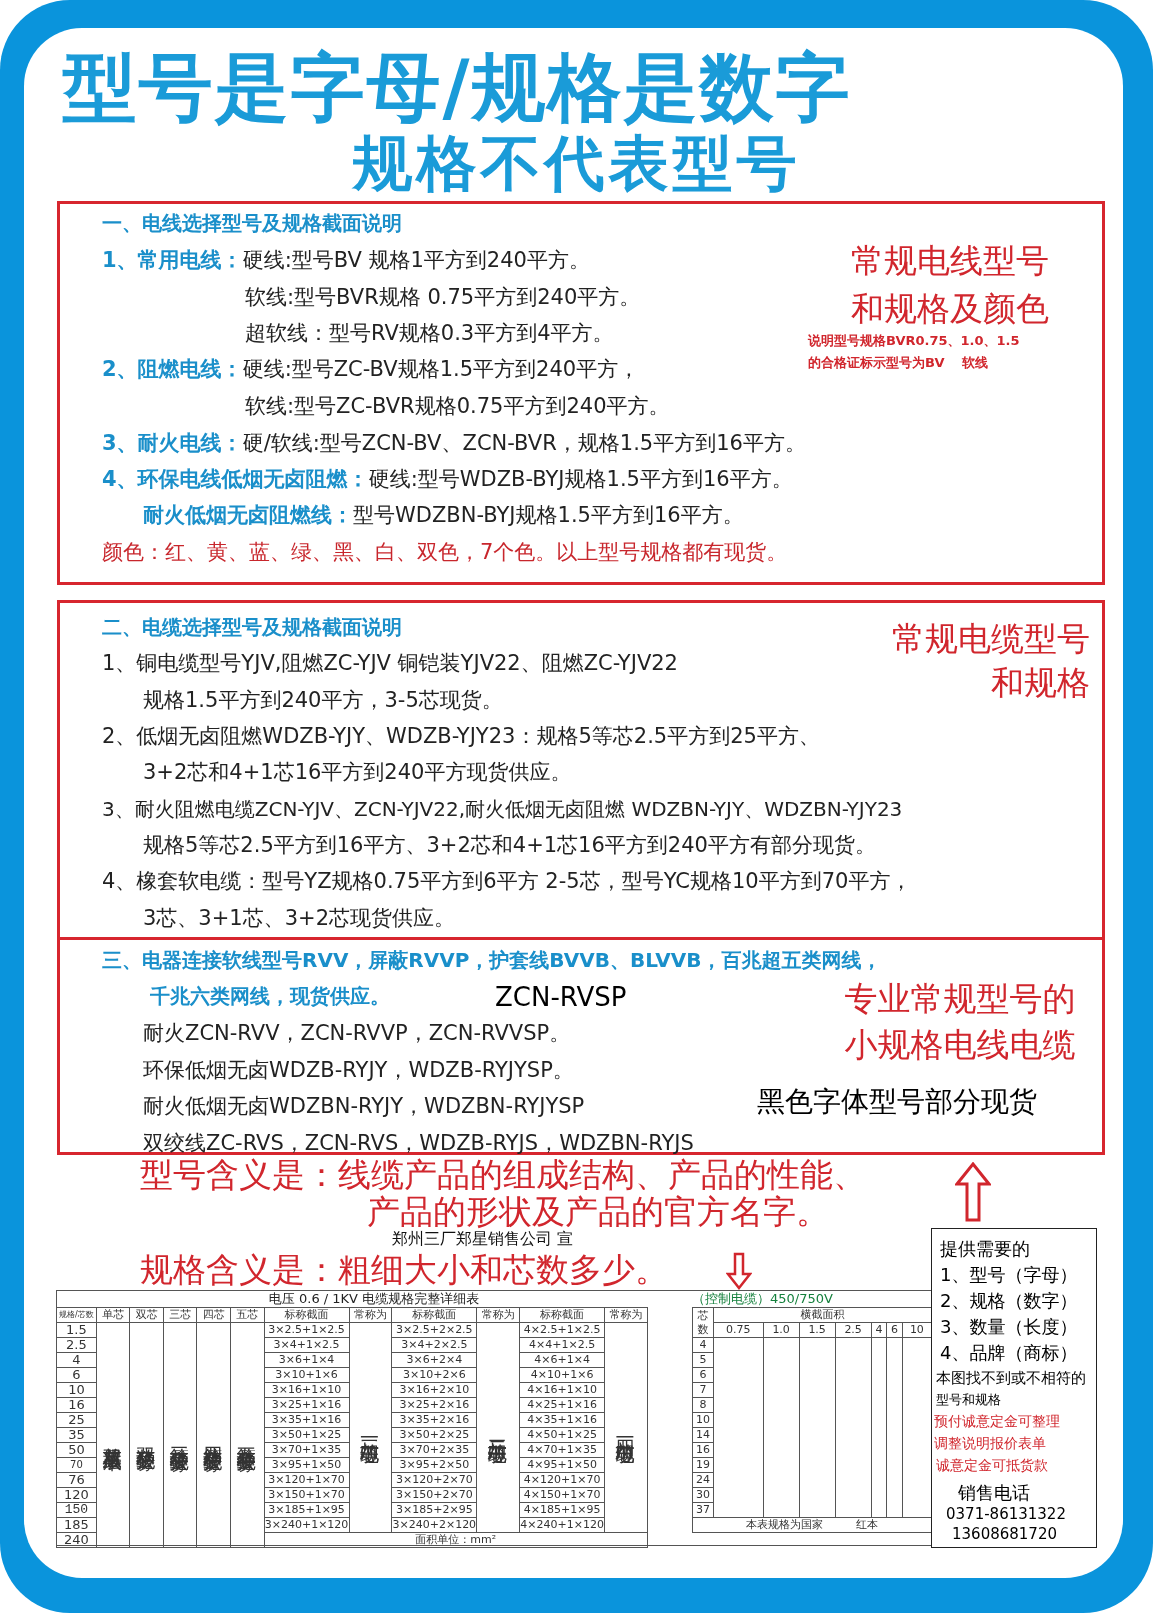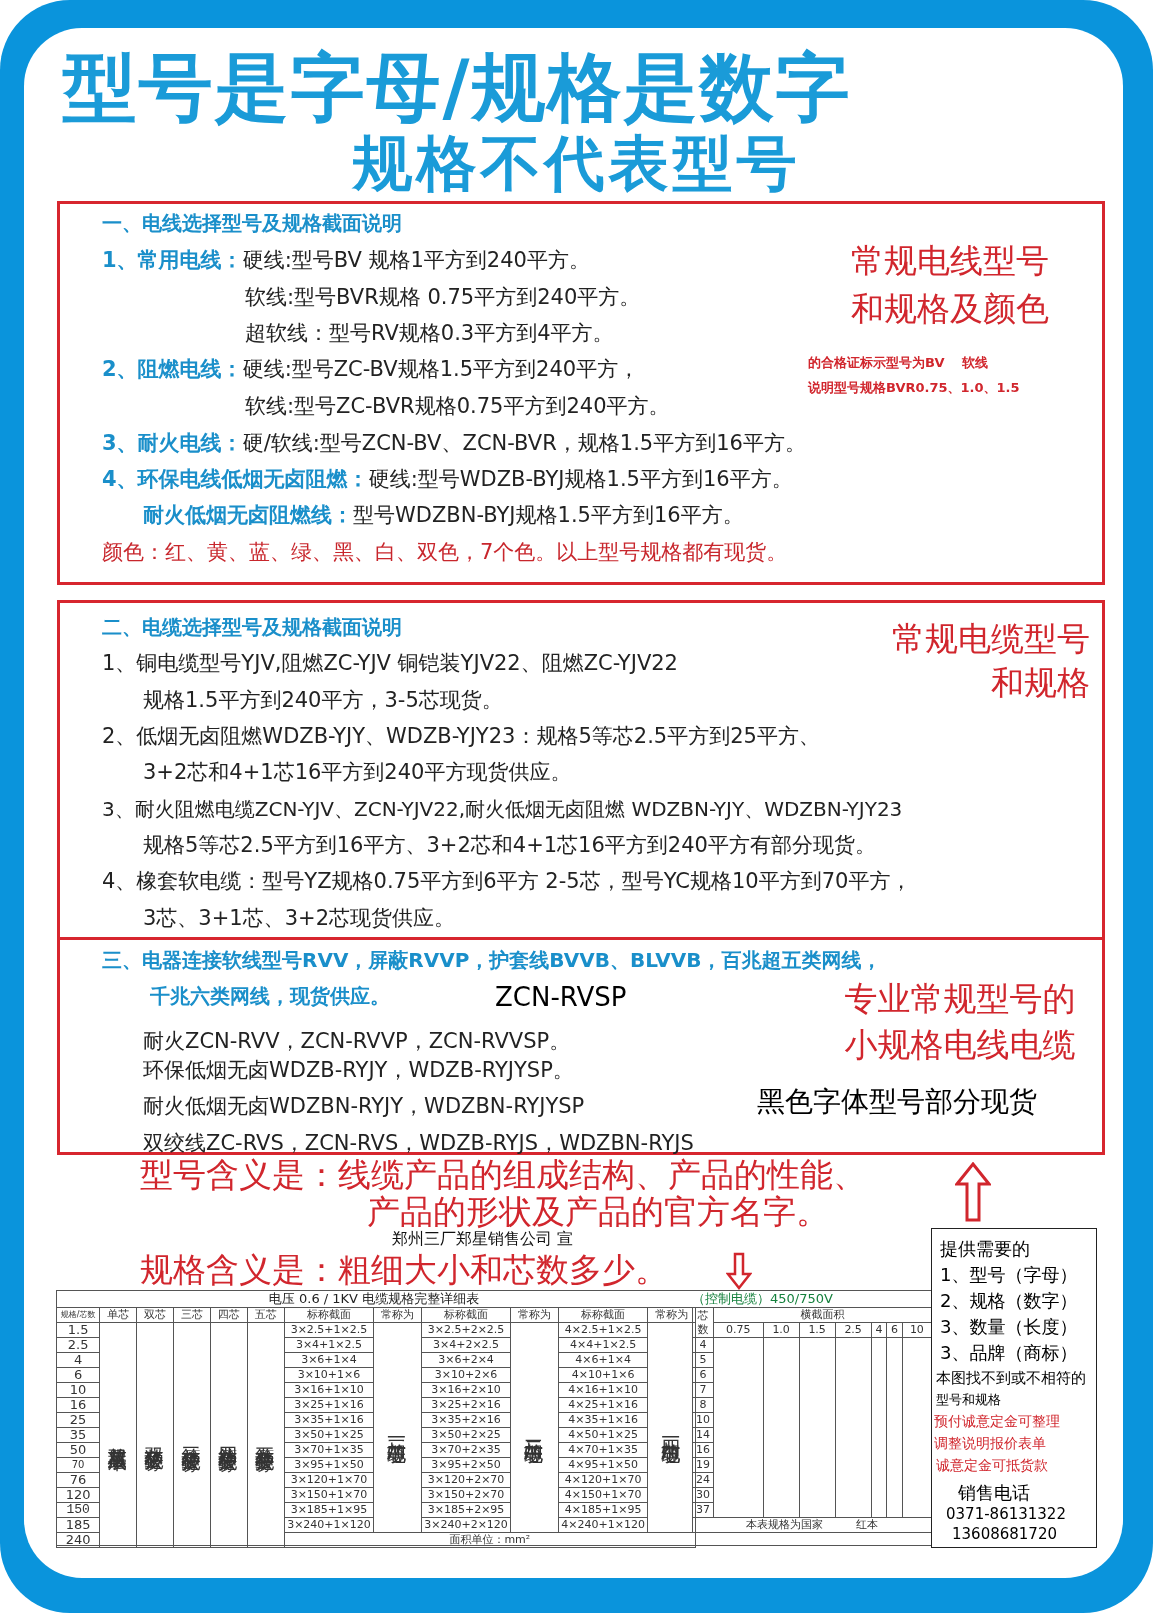--- a/index.html
+++ b/index.html
@@ -38,41 +38,41 @@
 <div class="line" style="left:245px;top:282px;">软线:型号BVR规格 0.75平方到240平方。</div>
 <div class="line" style="left:245px;top:318px;">超软线：型号RV规格0.3平方到4平方。</div>
 <div class="line" style="left:102px;top:354px;"><span class="blue">2、阻燃电线：</span><span>硬线:型号ZC-BV规格1.5平方到240平方，</span></div>
 <div class="line" style="left:245px;top:391px;">软线:型号ZC-BVR规格0.75平方到240平方。</div>
 <div class="line" style="left:102px;top:428px;"><span class="blue">3、耐火电线：</span><span>硬/软线:型号ZCN-BV、ZCN-BVR，规格1.5平方到16平方。</span></div>
 <div class="line" style="left:102px;top:464px;"><span class="blue">4、环保电线低烟无卤阻燃：</span><span>硬线:型号WDZB-BYJ规格1.5平方到16平方。</span></div>
 <div class="line" style="left:143px;top:500px;"><span class="blue">耐火低烟无卤阻燃线：</span><span>型号WDZBN-BYJ规格1.5平方到16平方。</span></div>
 <div class="line redtxt" style="left:102px;top:537px;">颜色：红、黄、蓝、绿、黑、白、双色，7个色。以上型号规格都有现货。</div>
 <div class="bigred" style="left:810px;top:238px;width:280px;">常规电线型号</div>
 <div class="bigred" style="left:810px;top:286px;width:280px;">和规格及颜色</div>
-<div class="smallred" style="left:808px;top:330px;margin-top:47px;">说明型号规格BVR0.75、1.0、1.5</div>
+<div class="smallred" style="left:808px;top:330px;">说明型号规格BVR0.75、1.0、1.5</div>
 <div class="smallred" style="left:808px;top:352px;">的合格证标示型号为BV　 软线</div>
 
 <div class="redbox" style="left:57px;top:600px;width:1048px;height:340px;"></div>
 <div class="line blue head" style="left:102px;top:612px;">二、电缆选择型号及规格截面说明</div>
 <div class="line" style="left:102px;top:648px;">1、铜电缆型号YJV,阻燃ZC-YJV 铜铠装YJV22、阻燃ZC-YJV22</div>
 <div class="line" style="left:143px;top:685px;">规格1.5平方到240平方，3-5芯现货。</div>
 <div class="line" style="left:102px;top:721px;">2、低烟无卤阻燃WDZB-YJY、WDZB-YJY23：规格5等芯2.5平方到25平方、</div>
 <div class="line" style="left:143px;top:757px;">3+2芯和4+1芯16平方到240平方现货供应。</div>
 <div class="line" style="left:102px;top:794px;font-size:20px;">3、耐火阻燃电缆ZCN-YJV、ZCN-YJV22,耐火低烟无卤阻燃 WDZBN-YJY、WDZBN-YJY23</div>
 <div class="line" style="left:143px;top:830px;">规格5等芯2.5平方到16平方、3+2芯和4+1芯16平方到240平方有部分现货。</div>
 <div class="line" style="left:102px;top:866px;">4、橡套软电缆：型号YZ规格0.75平方到6平方 2-5芯，型号YC规格10平方到70平方，</div>
 <div class="line" style="left:143px;top:903px;">3芯、3+1芯、3+2芯现货供应。</div>
 <div class="bigred" style="left:860px;top:616px;width:230px;text-align:right;">常规电缆型号</div>
 <div class="bigred" style="left:860px;top:660px;width:230px;text-align:right;">和规格</div>
 
 <div class="redbox" style="left:57px;top:940px;width:1048px;height:215px;border-top:none;"></div>
 <div class="line blue head" style="left:102px;top:945px;">三、电器连接软线型号RVV，屏蔽RVVP，护套线BVVB、BLVVB，百兆超五类网线，</div>
 <div class="line blue head" style="left:150px;top:981px;">千兆六类网线，现货供应。</div>
 <div class="line" style="left:495px;top:982px;font-size:26px;color:#000;">ZCN-RVSP</div>
-<div class="line" style="left:143px;top:1018px;margin-top:8px;">耐火ZCN-RVV，ZCN-RVVP，ZCN-RVVSP。</div>
+<div class="line" style="left:143px;top:1018px;">耐火ZCN-RVV，ZCN-RVVP，ZCN-RVVSP。</div>
 <div class="line" style="left:143px;top:1055px;">环保低烟无卤WDZB-RYJY，WDZB-RYJYSP。</div>
 <div class="line" style="left:143px;top:1091px;">耐火低烟无卤WDZBN-RYJY，WDZBN-RYJYSP</div>
 <div class="line" style="left:757px;top:1087px;font-size:28px;color:#000;">黑色字体型号部分现货</div>
 <div class="line" style="left:143px;top:1128px;">双绞线ZC-RVS，ZCN-RVS，WDZB-RYJS，WDZBN-RYJS</div>
 <div class="bigred" style="left:830px;top:976px;width:260px;">专业常规型号的</div>
 <div class="bigred" style="left:830px;top:1022px;width:260px;">小规格电线电缆</div>
 
 <div class="meaning" style="left:140px;top:1155px;">型号含义是：线缆产品的组成结构、产品的性能、</div>
 <div class="meaning" style="left:367px;top:1192px;">产品的形状及产品的官方名字。</div>
 <div class="line" style="left:392px;top:1229px;font-size:16px;color:#111;line-height:20px;">郑州三厂郑星销售公司 宣</div>
@@ -82,21 +82,21 @@
     <path d="M18 2 L34 22 L24 22 L24 58 L12 58 L12 22 L2 22 Z" fill="none" stroke="#d1262d" stroke-width="3"></path>
   </svg>
 <svg class="arrow-up" style="left:726px;top:1252px;" width="26" height="38" viewBox="0 0 26 38">
     <path d="M9 2 L17 2 L17 22 L24 22 L13 36 L2 22 L9 22 Z" fill="none" stroke="#d1262d" stroke-width="2.5"></path>
   </svg>
 
 <div style="position:absolute;left:56px;top:1290px;width:876px;height:256px;border:1px solid #555;box-sizing:border-box;"></div>
 <div style="position:absolute;left:56px;top:1291px;width:636px;text-align:center;font-size:13px;color:#222;line-height:16px;">电压 0.6 / 1KV 电缆规格完整详细表</div>
 <div style="position:absolute;left:692px;top:1291px;width:240px;text-align:left;font-size:13px;color:#15803d;line-height:16px;">（控制电缆）450/750V</div>
 
-<table class="spec" style="left:56px;top:1307px;width:640px;">
+<table class="spec" style="left:56px;top:1307px;width:592px;">
   <tbody>
       <tr>
     <td style="width:40px;font-size:8px;"><span>规格</span>/<span>芯数</span></td>
     <td style="width:34px;">单芯</td>
     <td style="width:34px;">双芯</td>
     <td style="width:34px;">三芯</td>
     <td style="width:34px;">四芯</td>
     <td style="width:34px;">五芯</td>
     <td style="width:84px;">标称截面</td>
     <td style="width:44px;">常称为</td>
@@ -266,21 +266,21 @@
         <td colspan="8"><span>本表规格为国家</span>　　　<span>红本</span></td>
       </tr>
 </tbody>
   </table>
 
 <div class="sidebox">
   <div class="sb-line" style="top:8px;font-size:18px;">提供需要的</div>
   <div class="sb-line" style="top:34px;font-size:18px;">1、型号（字母）</div>
   <div class="sb-line" style="top:60px;font-size:18px;">2、规格（数字）</div>
   <div class="sb-line" style="top:86px;font-size:18px;">3、数量（长度）</div>
-  <div class="sb-line" style="top:112px;font-size:18px;">3、品牌（商标）</div>
+  <div class="sb-line" style="top:112px;font-size:18px;">4、品牌（商标）</div>
   <div class="sb-line" style="top:140px;left:4px;font-size:15px;">本图找不到或不相符的</div>
   <div class="sb-line" style="top:162px;left:4px;font-size:13px;">型号和规格</div>
   <div class="sb-line" style="top:184px;left:2px;font-size:14px;color:#d1262d;">预付诚意定金可整理</div>
   <div class="sb-line" style="top:206px;left:2px;font-size:14px;color:#d1262d;">调整说明报价表单</div>
   <div class="sb-line" style="top:228px;left:4px;font-size:14px;color:#d1262d;">诚意定金可抵货款</div>
   <div class="sb-line" style="top:252px;left:26px;font-size:18px;">销售电话</div>
   <div class="sb-line" style="top:276px;left:14px;font-size:15px;">0371-86131322</div>
   <div class="sb-line" style="top:296px;left:20px;font-size:15px;">13608681720</div>
 </div>
 

